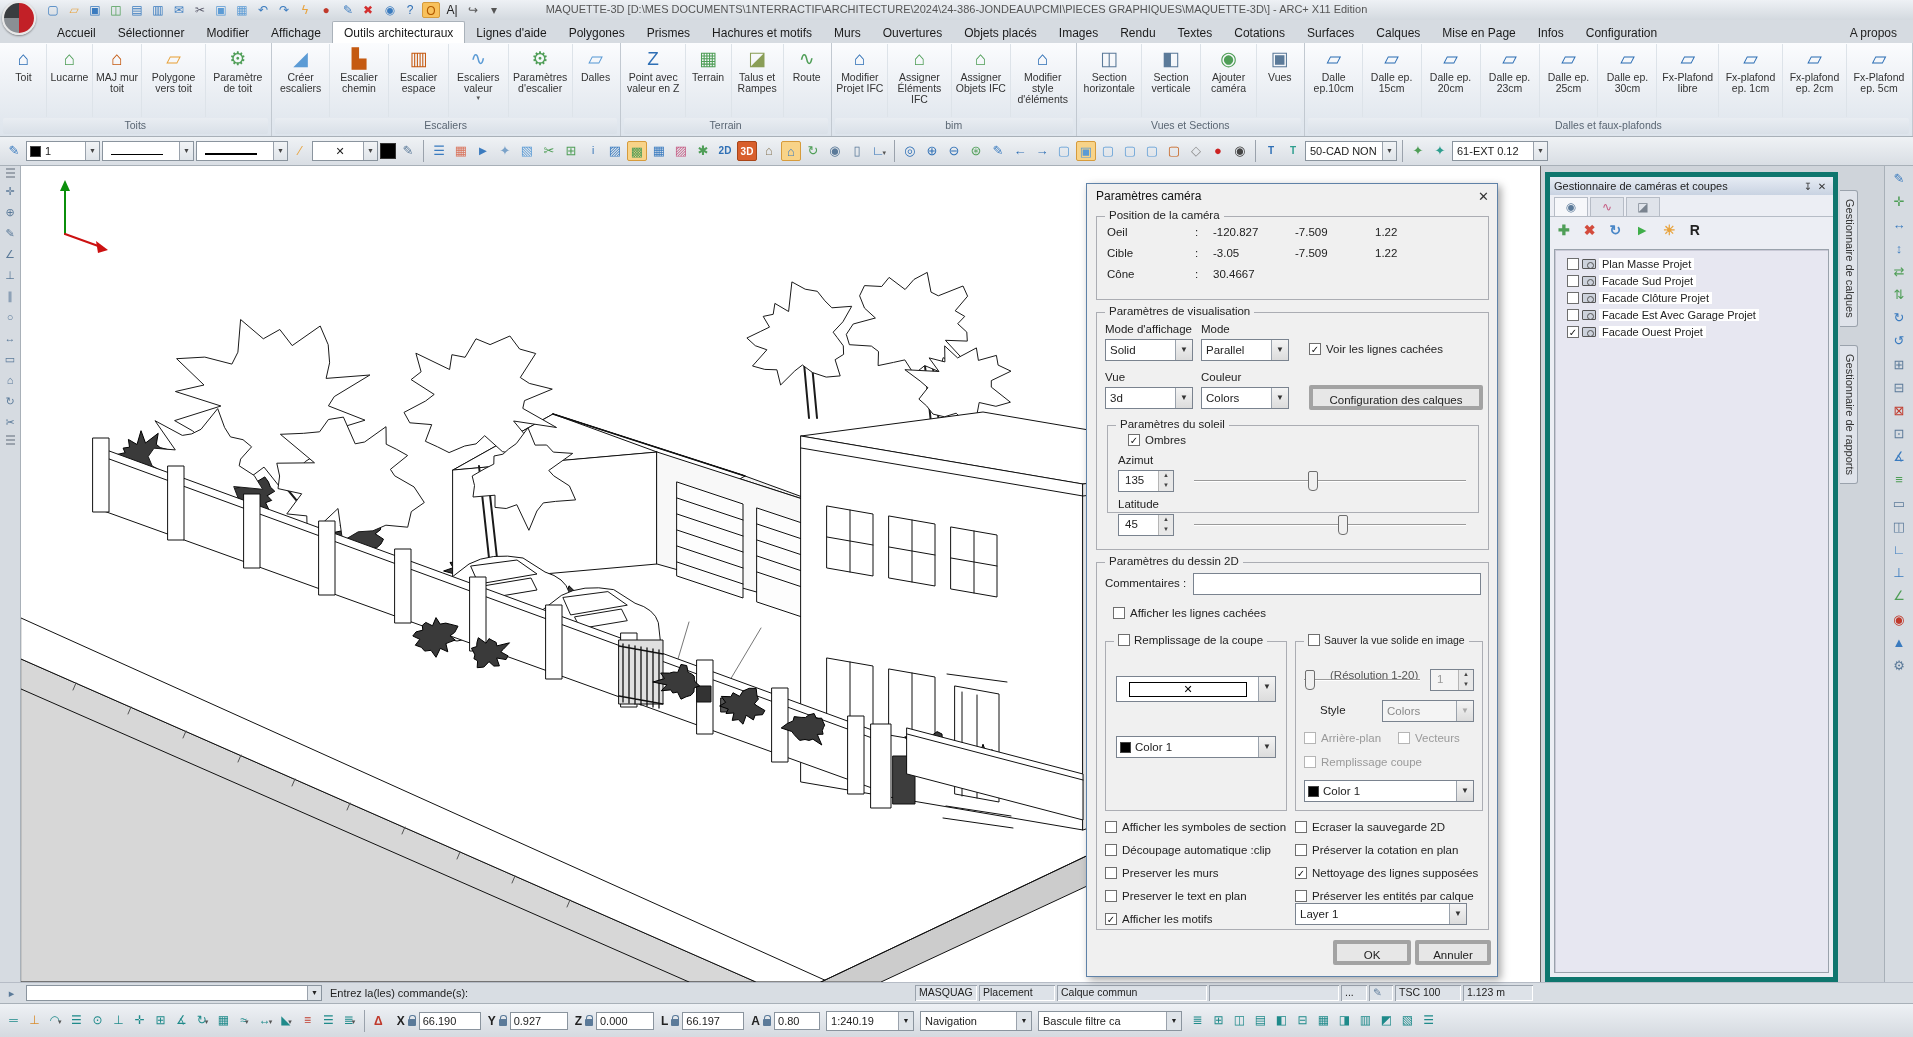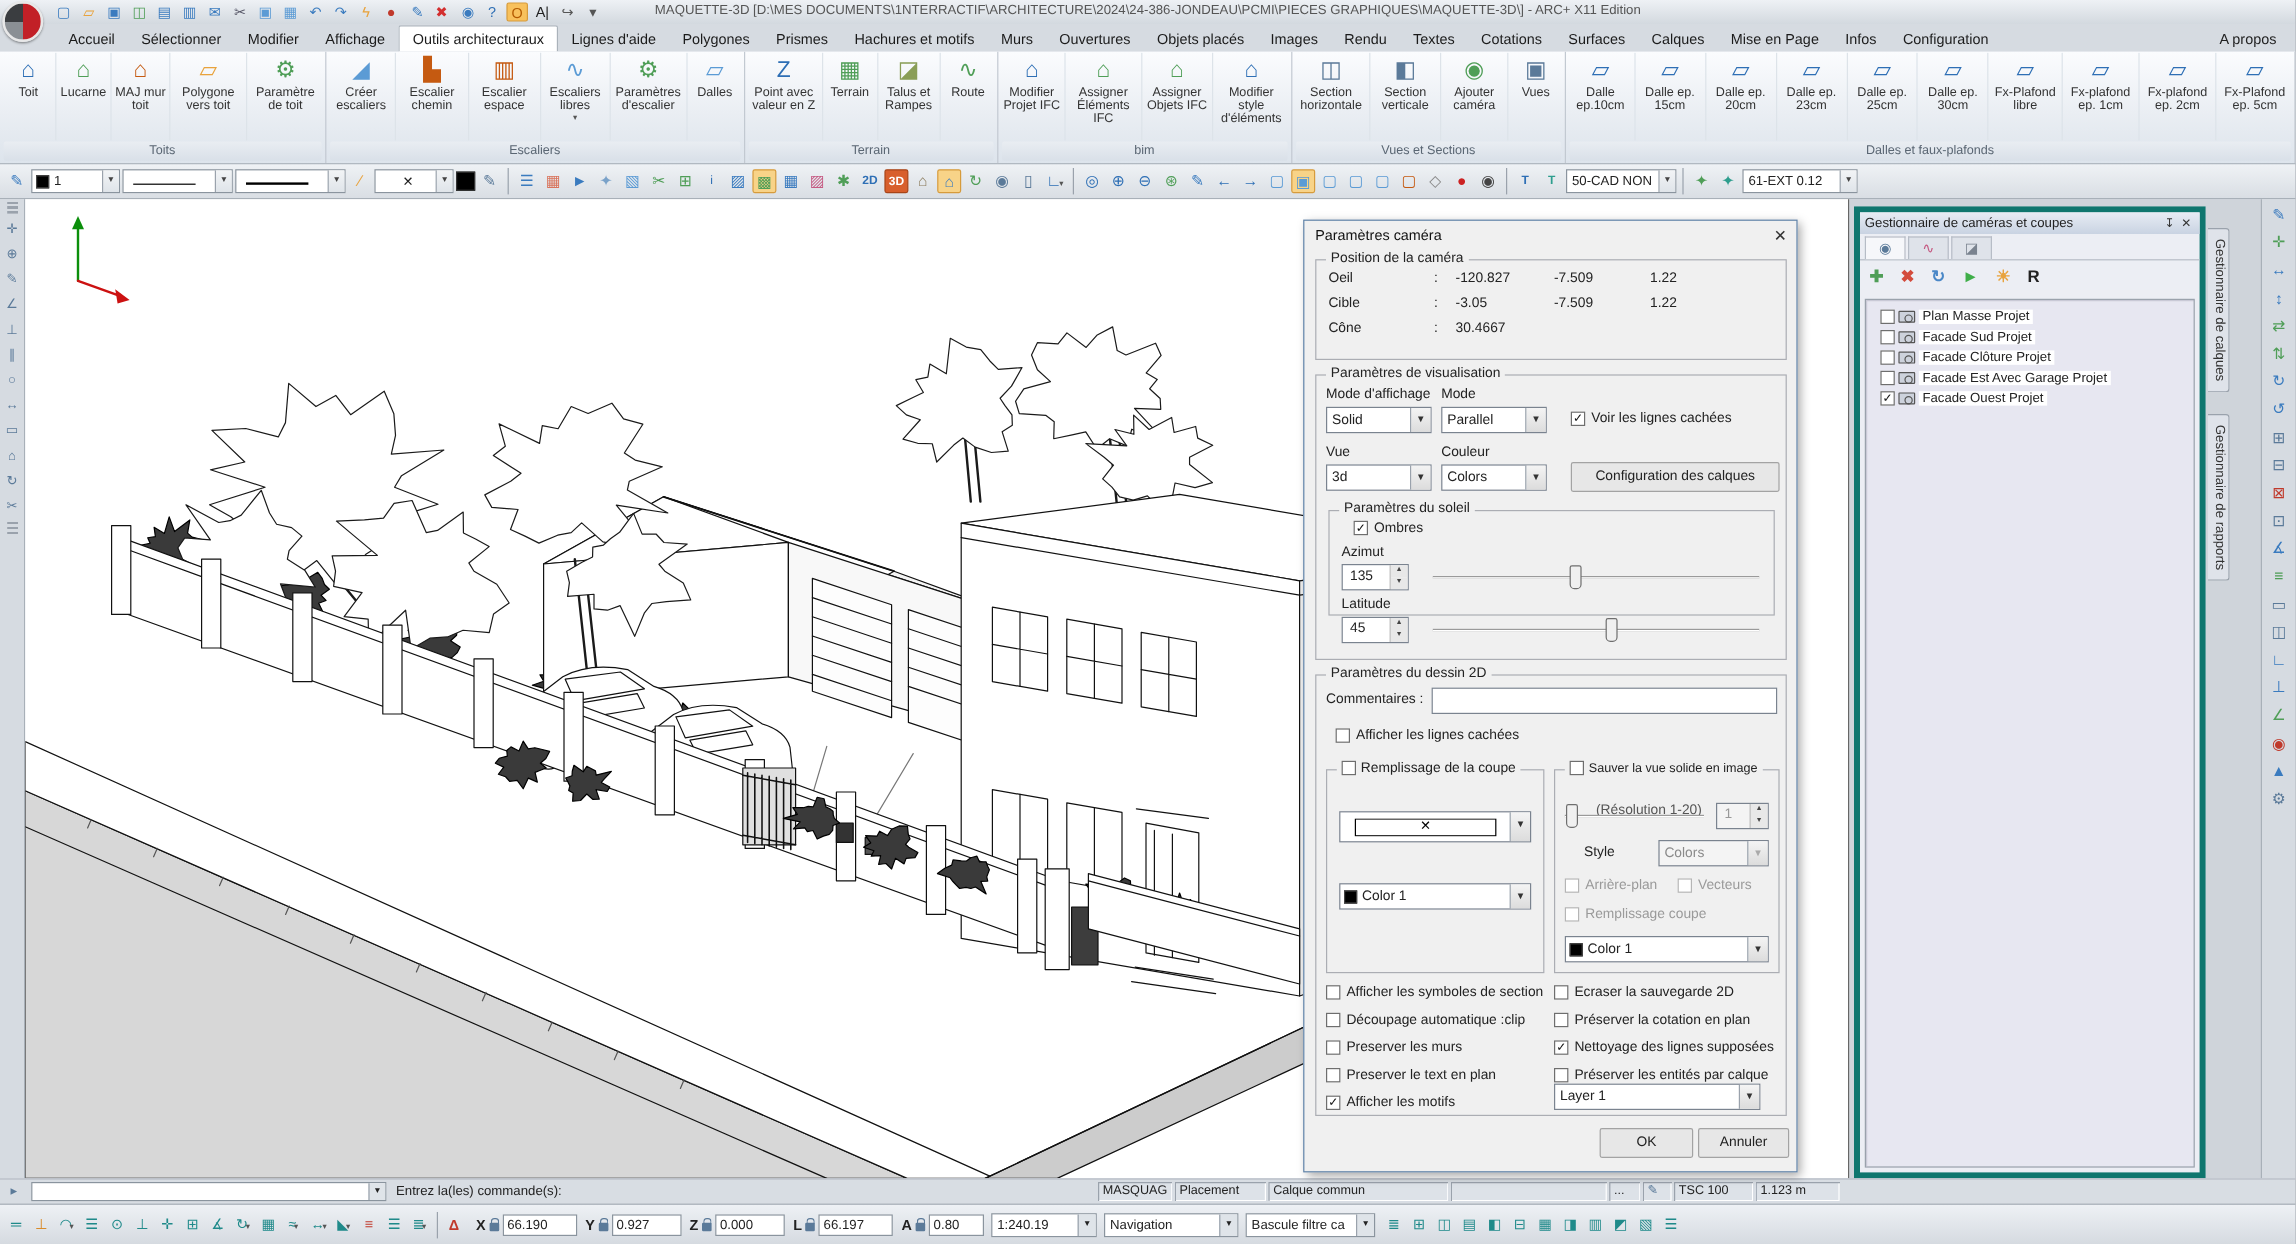--- a/index.html
+++ b/index.html
@@ -101,21 +101,21 @@
   .combo{position:absolute;height:22px;background:#fff;border:1px solid #7a838f;display:flex;align-items:center;}
   .combo .cval{flex:1;padding-left:4px;white-space:nowrap;overflow:hidden;}
   .combo .dd{width:17px;align-self:stretch;background:linear-gradient(#f4f4f4,#dcdcdc);
     border-left:1px solid #9aa2ac;text-align:center;font-size:8px;line-height:20px;color:#333;}
   .combo.disabled{background:#f4f4f4;color:#8a8a8a;}
   .combo.disabled .dd{color:#aaa;}
   .cblabel{position:absolute;display:flex;align-items:center;gap:5px;white-space:nowrap;}
   .cblabel.disabled{color:#9a9a9a;}
   .cblabel.disabled .cb{border-color:#b5b5b5;}
   .dlabel{position:absolute;white-space:nowrap;}
-  .dbtn{position:absolute;height:25px;background:#e7e7e7;border:1px solid #a3a3a3;text-align:center;
+  .dbtn{position:absolute;height:25px;background:#e7e7e7;border:4px solid #a3a3a3;text-align:center;
     line-height:23px;font-size:11.5px;border-radius:2px;}
   .spin{position:absolute;width:56px;height:22px;background:#fff;border:1px solid #7a838f;display:flex;}
   .spin .sval{flex:1;padding:3px 0 0 6px;}
   .spin .arr{width:15px;display:flex;flex-direction:column;border-left:1px solid #b5b5b5;}
   .spin .arr span{flex:1;font-size:6px;line-height:9px;text-align:center;background:#e8e8e8;color:#444;}
   .spin.disabled{background:#f4f4f4;color:#999;}
   .slider{position:absolute;height:20px;}
   .slider .track{position:absolute;left:0;right:0;top:9px;height:2px;background:#9a9a9a;border-bottom:1px solid #fff;}
   .slider .thumb{position:absolute;top:0;width:10px;height:20px;background:#f0f0f0;border:1px solid #6e6e6e;border-radius:2px 2px 4px 4px;}
   .tinput{position:absolute;height:22px;background:#fff;border:1px solid #7a838f;}
@@ -253,21 +253,21 @@
               <span class="rlabel">Escalier chemin</span>
 
             </div>
           <div class="rbtn">
               <span class="ric" style="color: rgb(197, 90, 17);">▥</span>
               <span class="rlabel">Escalier espace</span>
 
             </div>
           <div class="rbtn">
               <span class="ric" style="color: rgb(91, 155, 213);">∿</span>
-              <span class="rlabel">Escaliers libres</span>
+              <span class="rlabel">Escaliers valeur</span>
               <span class="rdd show">▾</span>
             </div>
           <div class="rbtn">
               <span class="ric" style="color: rgb(79, 158, 87);">⚙</span>
               <span class="rlabel">Paramètres d'escalier</span>
 
             </div>
           <div class="rbtn">
               <span class="ric" style="color: rgb(91, 155, 213);">▱</span>
               <span class="rlabel">Dalles</span>
@@ -1044,21 +1044,21 @@
         </span>
       </span>
     <span class="bcombo" style="width:88px;">
       <span class="cval">1:240.19</span>
         <span class="d">▼</span>
     </span>
     <span class="bcombo" style="width:112px;">
       <span class="cval">Navigation</span>
         <span class="d">▼</span>
     </span>
-    <span class="bcombo" style="width:108px;">
+    <span class="bcombo" style="width:144px;">
       <span class="cval">Bascule filtre ca</span>
         <span class="d">▼</span>
     </span>
     <span style="display:flex;align-items:center;gap:2px;margin-left:4px;">
 
     <span class="bico" style="color: rgb(31, 138, 138);">≣</span>
         <span class="bico" style="color: rgb(31, 138, 138);">⊞</span>
         <span class="bico" style="color: rgb(31, 138, 138);">◫</span>
         <span class="bico" style="color: rgb(31, 138, 138);">▤</span>
         <span class="bico" style="color: rgb(31, 138, 138);">◧</span>

